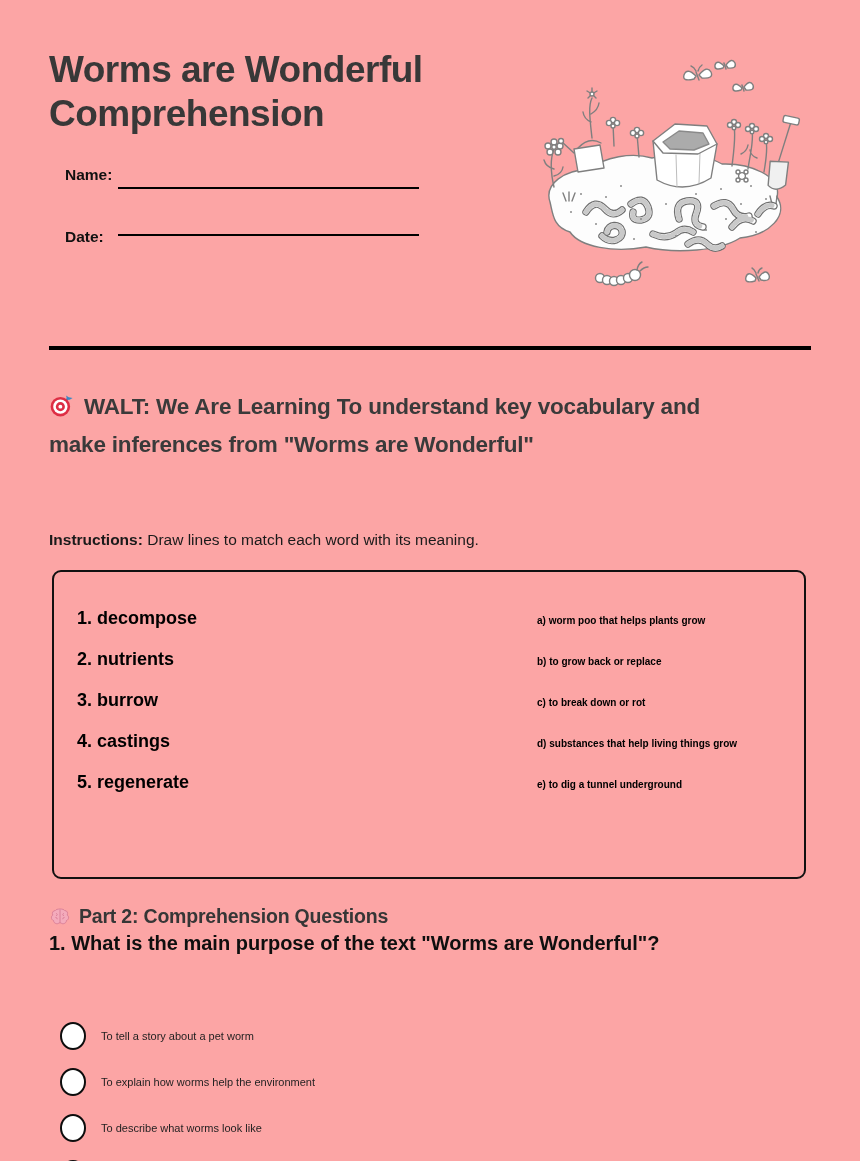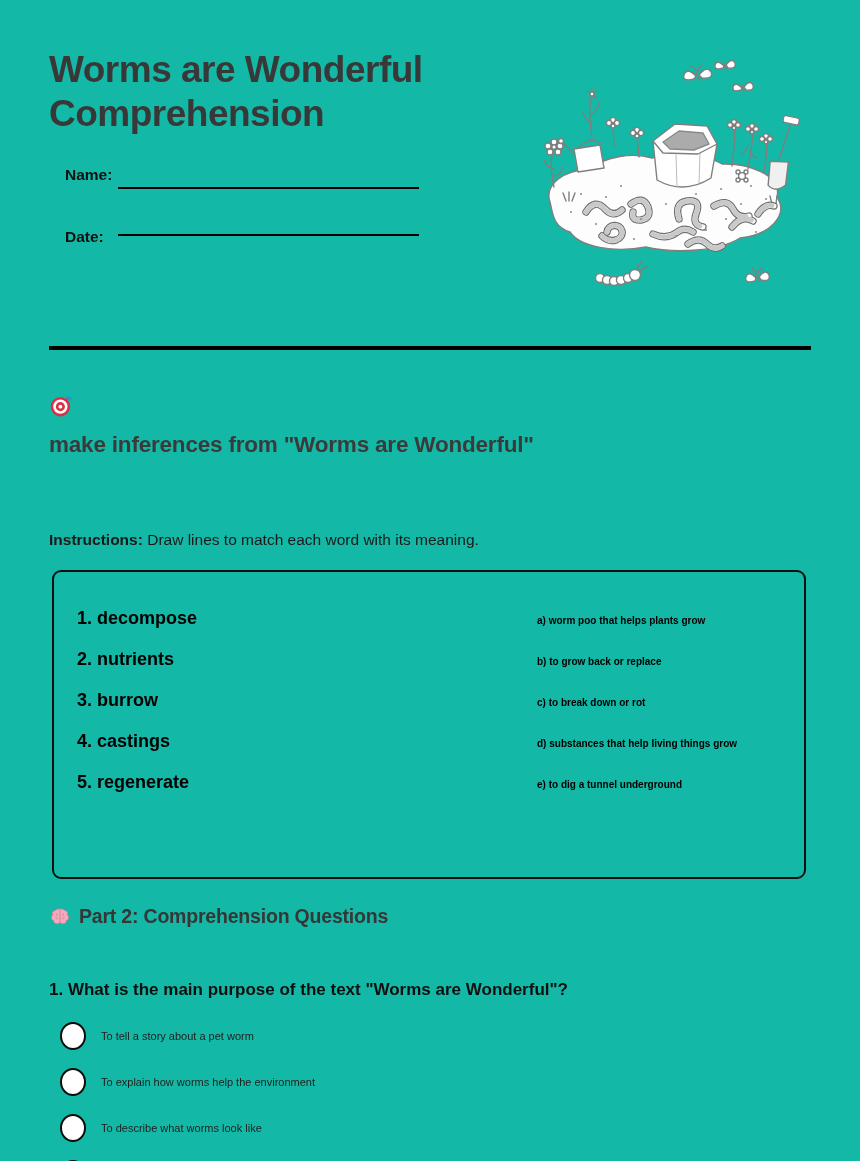--- a/index.html
+++ b/index.html
@@ -1,17 +1,17 @@
 <!DOCTYPE html>
 <html><head>
 <meta charset="utf-8">
 <style>
   html,body{margin:0;padding:0;background:#fff;}
   .page{
-    position:relative;width:860px;height:1161px;overflow:hidden;background:#14b8a6;
+    position:relative;width:860px;height:1161px;overflow:hidden;background:#fca5a5;
     font-family:"Liberation Sans","DejaVu Sans",sans-serif;color:#1a1a1a;
   }
   .abs{position:absolute;}
   
   .doc-title{
     left:49px;top:48px;width:470px;
     font-size:37px;font-weight:bold;line-height:44px;color:#383838;letter-spacing:-0.5px;
   }
   
   .field-label{font-size:15.5px;font-weight:bold;color:#111;margin-left:16px;}
@@ -27,21 +27,21 @@
   .part-heading .icon{display:inline-block;width:22px;height:22px;vertical-align:-4px;margin-right:8px;}
   
   .instructions{left:49px;top:531px;font-size:15.5px;color:#1a1a1a;}
   
   .vocab-box{left:52px;top:570px;width:750px;height:305px;border:2.5px solid #111;border-radius:9px;}
   .vocab-words{position:absolute;left:23px;top:36px;margin:0;padding:0;list-style:none;}
   .vocab-words li{font-size:18px;font-weight:bold;color:#000;height:17px;margin-bottom:24px;}
   .vocab-meanings{position:absolute;left:483px;top:36px;width:237px;margin:0;padding:0;list-style:none;}
   .vocab-meanings li{font-size:10px;font-weight:bold;color:#000;line-height:26px;margin-bottom:15px;}
   
-  .question{left:49px;top:980px;font-size:17px;font-weight:bold;color:#0f0f0f;}
+  .question{left:49px;top:932px;font-size:20px;font-weight:bold;color:#0f0f0f;}
   .options{left:60px;top:1022px;}
   .option-row{display:flex;align-items:center;margin-bottom:18px;}
   .radio{width:22px;height:24px;border:2.6px solid #0d0d0d;border-radius:50%;background:#fff;flex-shrink:0;}
   .option-label{margin-left:15px;font-size:11px;color:#1f1f1f;}
   .illustration{left:536px;top:54px;}
 </style>
 </head>
 <body>
 
 <div class="page">
@@ -218,21 +218,21 @@
   <div class="abs divider"></div>
 
   <div class="abs walt">
     <svg class="icon" viewBox="0 0 24 24">
       <path d="M10.5,13 L18,5.5" stroke="#3b88c3" stroke-width="2" fill="none"></path>
       <path fill="#3b88c3" d="M16.6,6.9 L15.8,3.2 L18.2,4.8 L21.8,5.6 L19.1,7.2 Z"></path>
       <circle cx="10.5" cy="13.5" r="9" fill="#dd2e44"></circle>
       <circle cx="10.5" cy="13.5" r="6.6" fill="#fff"></circle>
       <circle cx="10.5" cy="13.5" r="4.2" fill="#dd2e44"></circle>
       <circle cx="10.5" cy="13.5" r="1.8" fill="#fff"></circle>
-    </svg><br>
+    </svg><span>WALT: We Are Learning To understand key vocabulary and</span><br>
     <span>make inferences from "Worms are Wonderful"</span>
   </div>
 
 
   <div class="abs instructions">
     <b>Instructions:</b>
     <span>Draw lines to match each word with its meaning.</span>
   </div>
 
   <div class="abs vocab-box">

